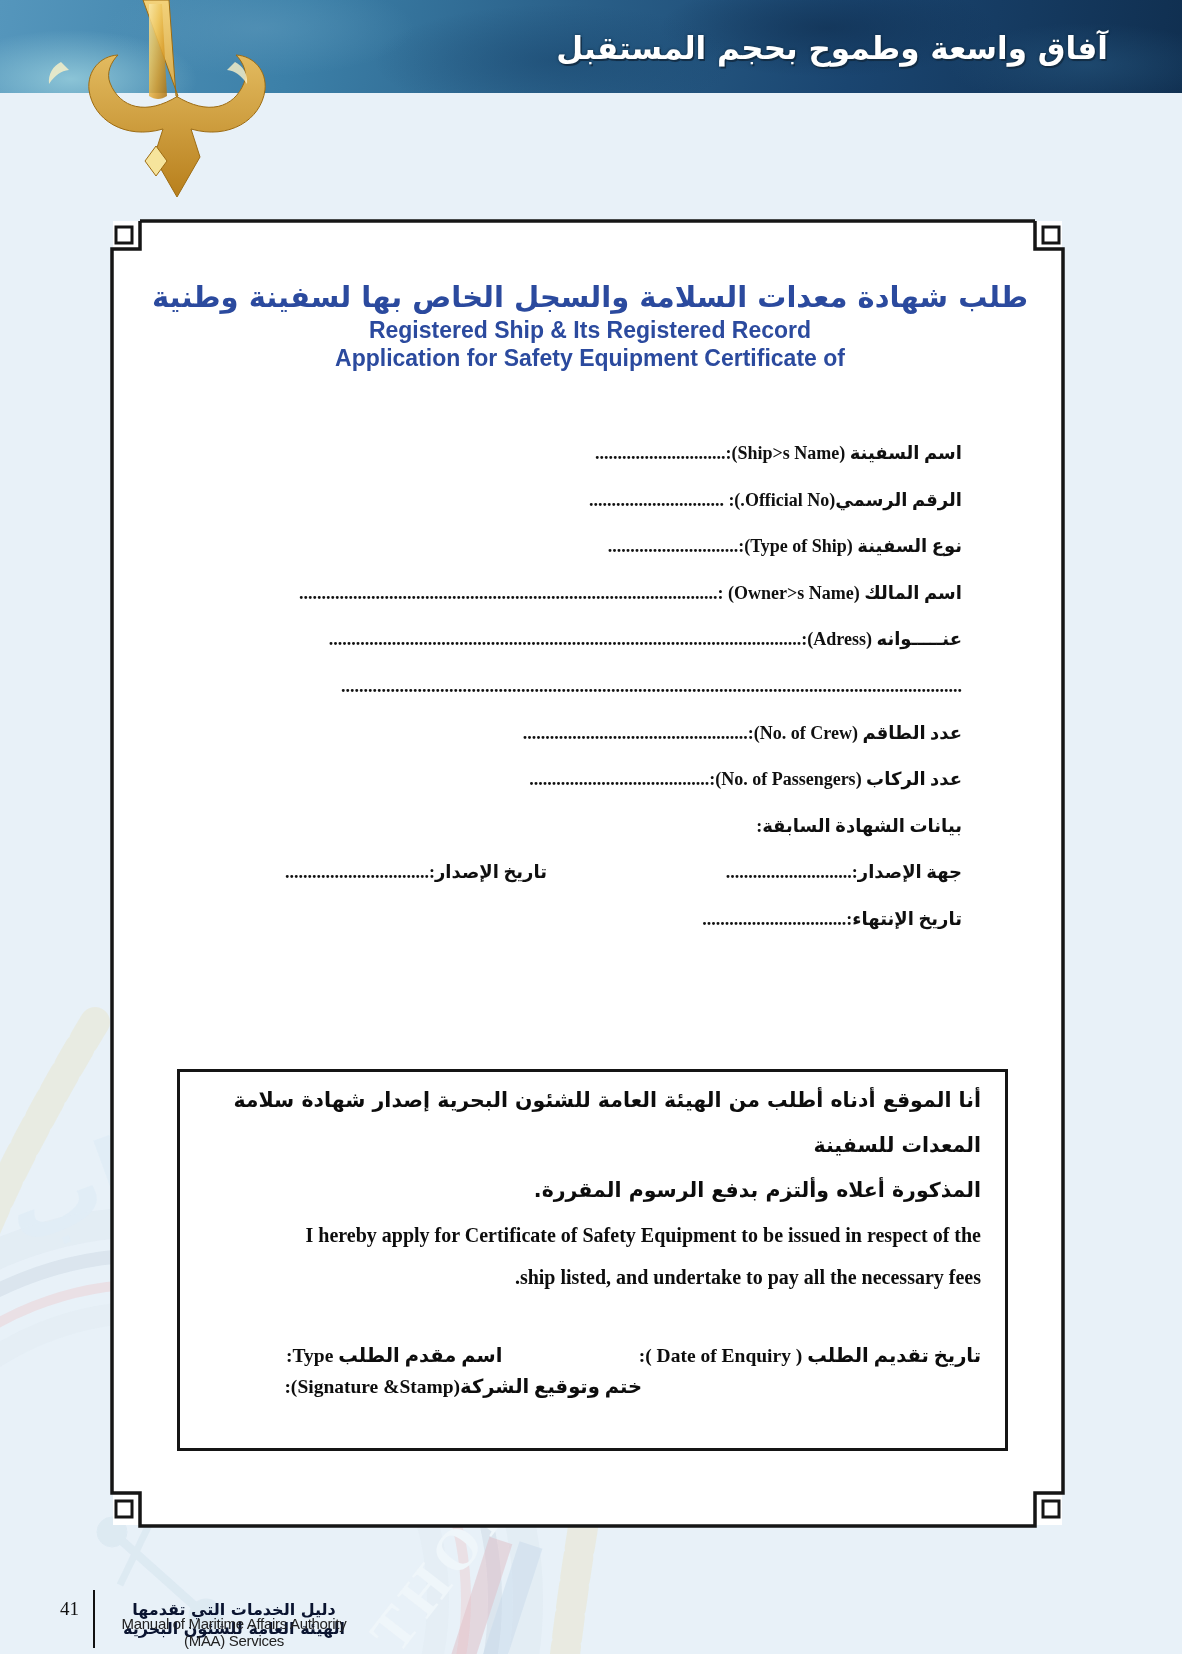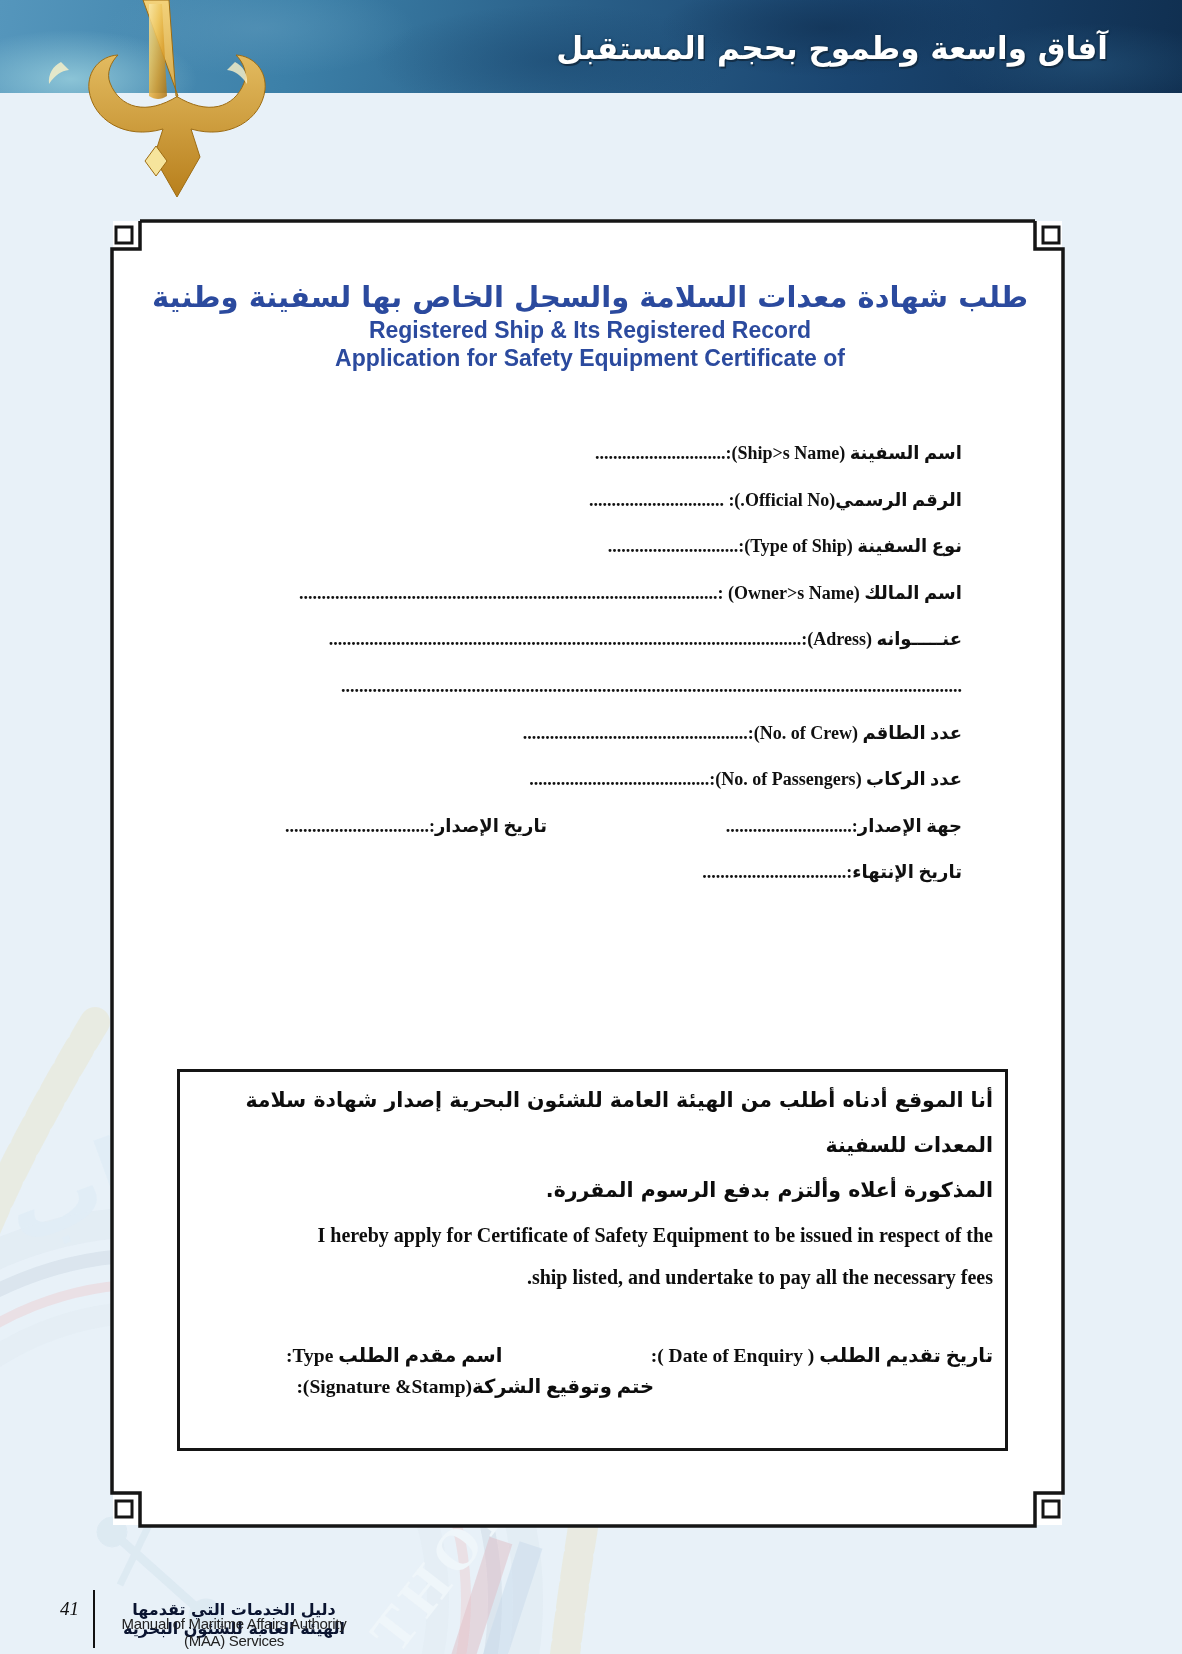--- a/index.html
+++ b/index.html
@@ -40,21 +40,21 @@
   .frow{
     height:46.6px;line-height:46.6px;direction:rtl;text-align:right;
     font-weight:bold;font-size:18px;color:#101010;
     white-space:nowrap;overflow:hidden;
     font-family:"Liberation Serif","DejaVu Sans",serif;
   }
   .frow-split{display:flex;justify-content:space-between;padding-left:85px;box-sizing:border-box;}
   
   .decl-box{
     position:absolute;left:177px;top:1069px;width:831px;height:382px;
-    border:3px solid #151515;box-sizing:border-box;padding:6px 12px 0 24px;background:transparent;
+    border:3px solid #151515;box-sizing:border-box;padding:6px 24px 0 24px;background:transparent;
   }
   .decl-ar{
     direction:rtl;text-align:right;font-family:"DejaVu Sans",sans-serif;
     font-weight:bold;font-size:20.5px;line-height:45px;color:#0d0d0d;
   }
   .decl-en{
     direction:ltr;text-align:right;font-family:"Liberation Serif",serif;
     font-weight:bold;font-size:20px;line-height:42px;color:#0d0d0d;margin-top:1px;
   }
   .decl-fields{
@@ -62,21 +62,21 @@
     padding-left:82px;font-weight:bold;font-size:19.5px;color:#0d0d0d;
     font-family:"Liberation Serif","DejaVu Sans",serif;height:26px;line-height:26px;
   }
   .decl-sign{
     margin-top:5px;direction:rtl;text-align:right;padding-left:0;
     font-weight:bold;font-size:19.5px;color:#0d0d0d;height:26px;line-height:26px;
     font-family:"Liberation Serif","DejaVu Sans",serif;margin-right:339px;white-space:nowrap;
   }
   
   .page-num{position:absolute;left:60px;top:1598px;font-size:19px;color:#111;
-    font-family:"Liberation Serif",serif;font-style:italic;}
+    font-family:"Liberation Serif",serif;}
   .footer-rule{position:absolute;left:93px;top:1590px;width:2px;height:58px;background:#111;}
   .footer-ar{
     position:absolute;left:118px;top:1600px;width:232px;text-align:center;direction:rtl;
     font-family:"DejaVu Sans",sans-serif;font-weight:bold;font-size:16px;color:#0a1430;
   }
   .footer-en{
     position:absolute;left:118px;top:1615px;width:232px;text-align:center;
     font-family:"Liberation Sans",sans-serif;font-size:15px;color:#222;letter-spacing:-0.3px;
   }
   svg{display:block;}
@@ -152,20 +152,21 @@
 
 <div class="form-area">
   <div class="frow">اسم السفينة (Ship&gt;s Name):.............................</div>
   <div class="frow">الرقم الرسمي(Official No.): ..............................</div>
   <div class="frow">نوع السفينة (Type of Ship):.............................</div>
   <div class="frow">اسم المالك (Owner&gt;s Name) :.............................................................................................</div>
   <div class="frow">عنـــــوانه (Adress):.........................................................................................................</div>
   <div class="frow">..........................................................................................................................................</div>
   <div class="frow">عدد الطاقم (No. of Crew):..................................................</div>
   <div class="frow">عدد الركاب (No. of Passengers):........................................</div>
+  <div class="frow">بيانات الشهادة السابقة:</div>
   <div class="frow frow-split">
     <span>جهة الإصدار:............................</span>
     <span>تاريخ الإصدار:................................</span>
   </div>
   <div class="frow">تاريخ الإنتهاء:................................</div>
 </div>
 
 <div class="decl-box">
   <div class="decl-ar">
     <div>أنا الموقع أدناه أطلب من الهيئة العامة للشئون البحرية إصدار شهادة سلامة المعدات للسفينة</div>

